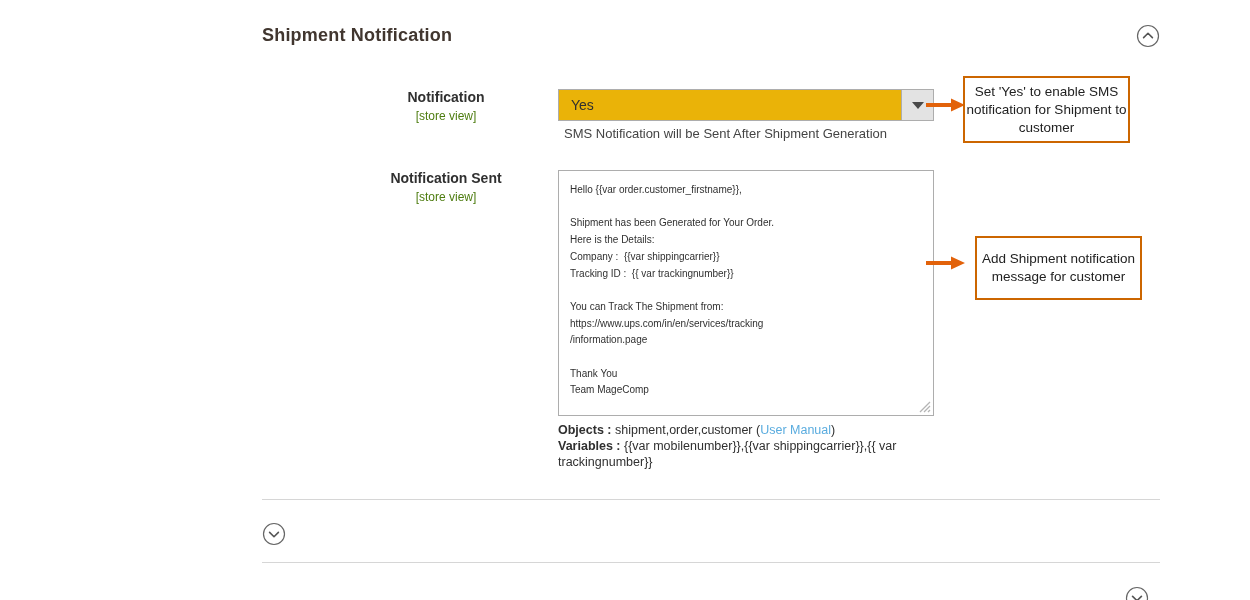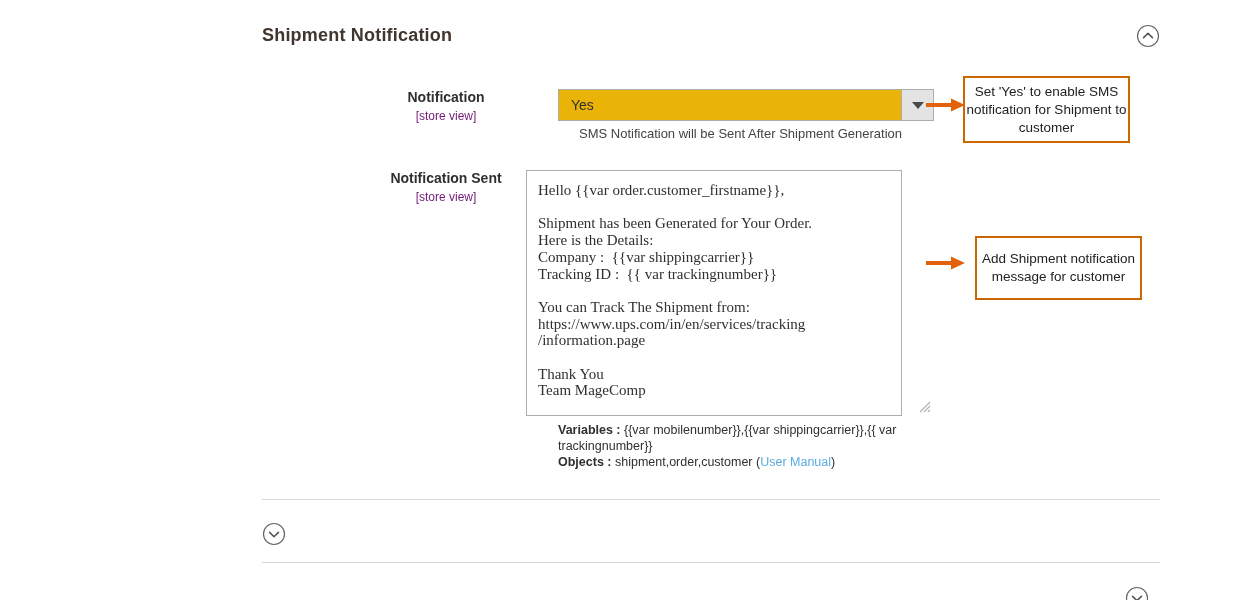--- a/index.html
+++ b/index.html
@@ -61,21 +61,21 @@
   }
   .field-label .lbl {
     display: block;
     font-size: 14px;
     font-weight: bold;
     color: #303030;
   }
   .field-label .scope {
     display: block;
     font-size: 12px;
-    color: #701a75;
+    color: #4d7c0f;
     margin-top: 2px;
   }
 
   
   .select-wrap {
     position: absolute;
     left: 558px;
     top: 89px;
     width: 376px;
     height: 32px;
@@ -105,40 +105,40 @@
   .caret-down {
     width: 0;
     height: 0;
     border-left: 6px solid transparent;
     border-right: 6px solid transparent;
     border-top: 7px solid #4a4a4a;
   }
 
   .field-note {
     position: absolute;
-    left: 579px;
+    left: 564px;
     top: 126px;
     font-size: 13px;
     color: #444444;
     white-space: nowrap;
   }
 
   
   .textarea-box {
     position: absolute;
-    left: 526px;
+    left: 558px;
     top: 170px;
     width: 376px;
     height: 246px;
     border: 1px solid #adadad;
     background: #ffffff;
     box-sizing: border-box;
     padding: 11px 14px 6px 11px;
-    font-family: Liberation Serif, serif;
-    font-size: 15px;
+    font-family: Liberation Sans, sans-serif;
+    font-size: 10px;
     line-height: 16.7px;
     color: #303030;
     white-space: pre-wrap;
     overflow: hidden;
     resize: none;
     outline: none;
     cursor: text;
   }
   .resize-grip {
     position: absolute;
@@ -248,24 +248,24 @@
 <svg class="arrow" style="left: 926px; top: 256px; width: 40px;" viewBox="0 0 40 14">
   <path d="M0 5 H25 V0.5 L39 7 L25 13.5 V9 H0 Z" fill="#e2620a"></path>
 </svg>
 
 <div class="callout" style="left: 963px; top: 236px; width: 167px; height: 64px; margin-left: 12px;">
   <span>Add Shipment notification message for customer</span>
 </div>
 
 <div class="footnote">
   <div>
-    <b>Variables :</b><span> {{var mobilenumber}},{{var shippingcarrier}},{{ var trackingnumber}}</span>
+    <b>Objects :</b><span> shipment,order,customer (</span><a href="#">User Manual</a><span>)</span>
   </div>
   <div>
-    <b>Objects :</b><span> shipment,order,customer (</span><a href="#">User Manual</a><span>)</span>
+    <b>Variables :</b><span> {{var mobilenumber}},{{var shippingcarrier}},{{ var trackingnumber}}</span>
   </div>
 </div>
 
 <div class="divider" style="top: 499px;"></div>
 
 <div class="section-header" style="top: 520px; height: 28px;">
   <span class="collapse-icon">
     <svg width="24" height="24" viewBox="0 0 24 24" fill="none">
       <circle cx="12" cy="12" r="10.5" stroke="#666" stroke-width="1.2"></circle>
       <path d="M7.6 10.4 L12 14.7 L16.4 10.4" stroke="#555" stroke-width="1.6" stroke-linecap="round" stroke-linejoin="round" fill="none"></path>

